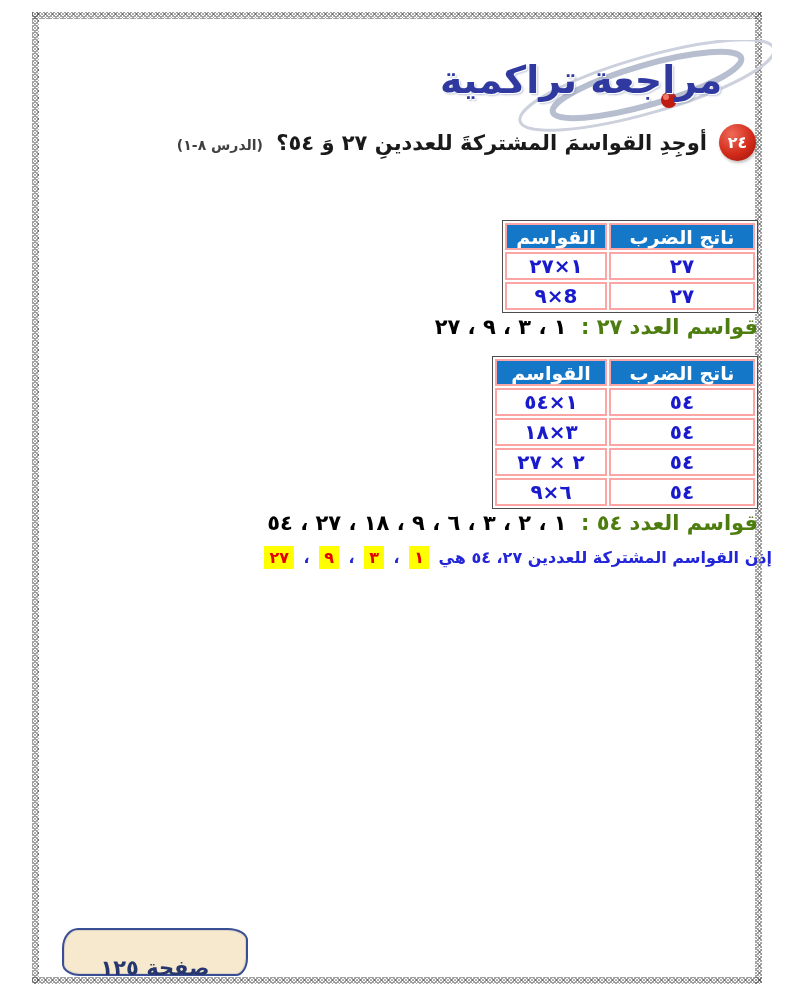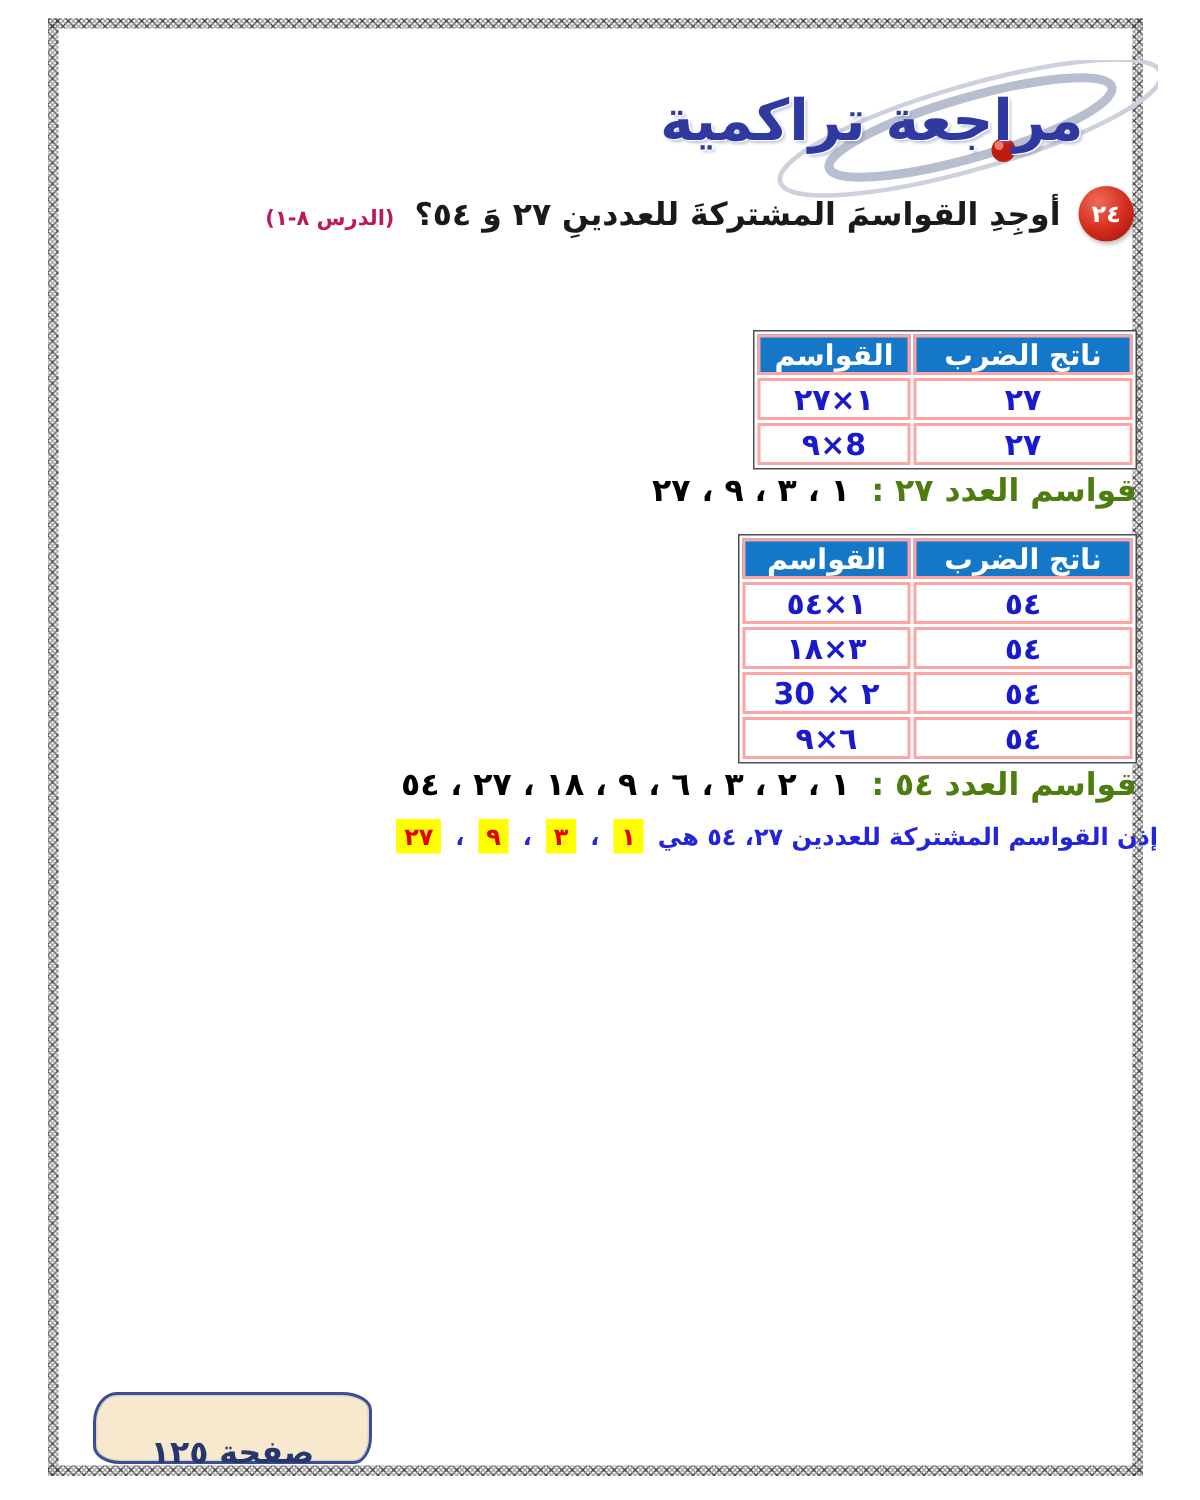--- a/index.html
+++ b/index.html
@@ -27,21 +27,21 @@
     display:flex; align-items:center; gap:12px;
   }
   .q-circle {
     flex:0 0 auto; width:37px; height:37px; border-radius:50%;
     background:radial-gradient(circle at 35% 28%, #ef6a58, #d22b1a 55%, #9a130a 100%);
     color:#ffffff; font-size:16px; font-weight:bold;
     display:flex; align-items:center; justify-content:center;
     box-shadow:1px 2px 3px rgba(0,0,0,.25);
   }
   .q-text { font-size:21px; font-weight:bold; color:#1a1a1a; white-space:nowrap; }
-  .q-lesson { font-size:14px; font-weight:bold; color:#be185d; margin-right:6px; }
+  .q-lesson { font-size:14px; font-weight:bold; color:#404040; margin-right:6px; }
 
   
   table.facts {
     position:absolute; right:42px; z-index:2;
     border-collapse:separate; border-spacing:2px;
     background:#ffffff; border:1px solid #4d4d4d;
   }
   table.facts th, table.facts td {
     border:2px solid #fca5a5; text-align:center; vertical-align:middle;
     height:27px; padding:0 6px; white-space:nowrap;
@@ -161,21 +161,21 @@
       <tr>
         <td>٥٤</td>
         <td>١×٥٤</td>
       </tr>
       <tr>
         <td>٥٤</td>
         <td>٣×١٨</td>
       </tr>
       <tr>
         <td>٥٤</td>
-        <td>٢ × 30</td>
+        <td>٢ × ٢٧</td>
       </tr>
       <tr>
         <td>٥٤</td>
         <td>٦×٩</td>
       </tr>
     </tbody>
   </table>
 
   <div class="divisor-line" id="line54">
     <span class="divisor-label">قواسم العدد ٥٤ :</span>

